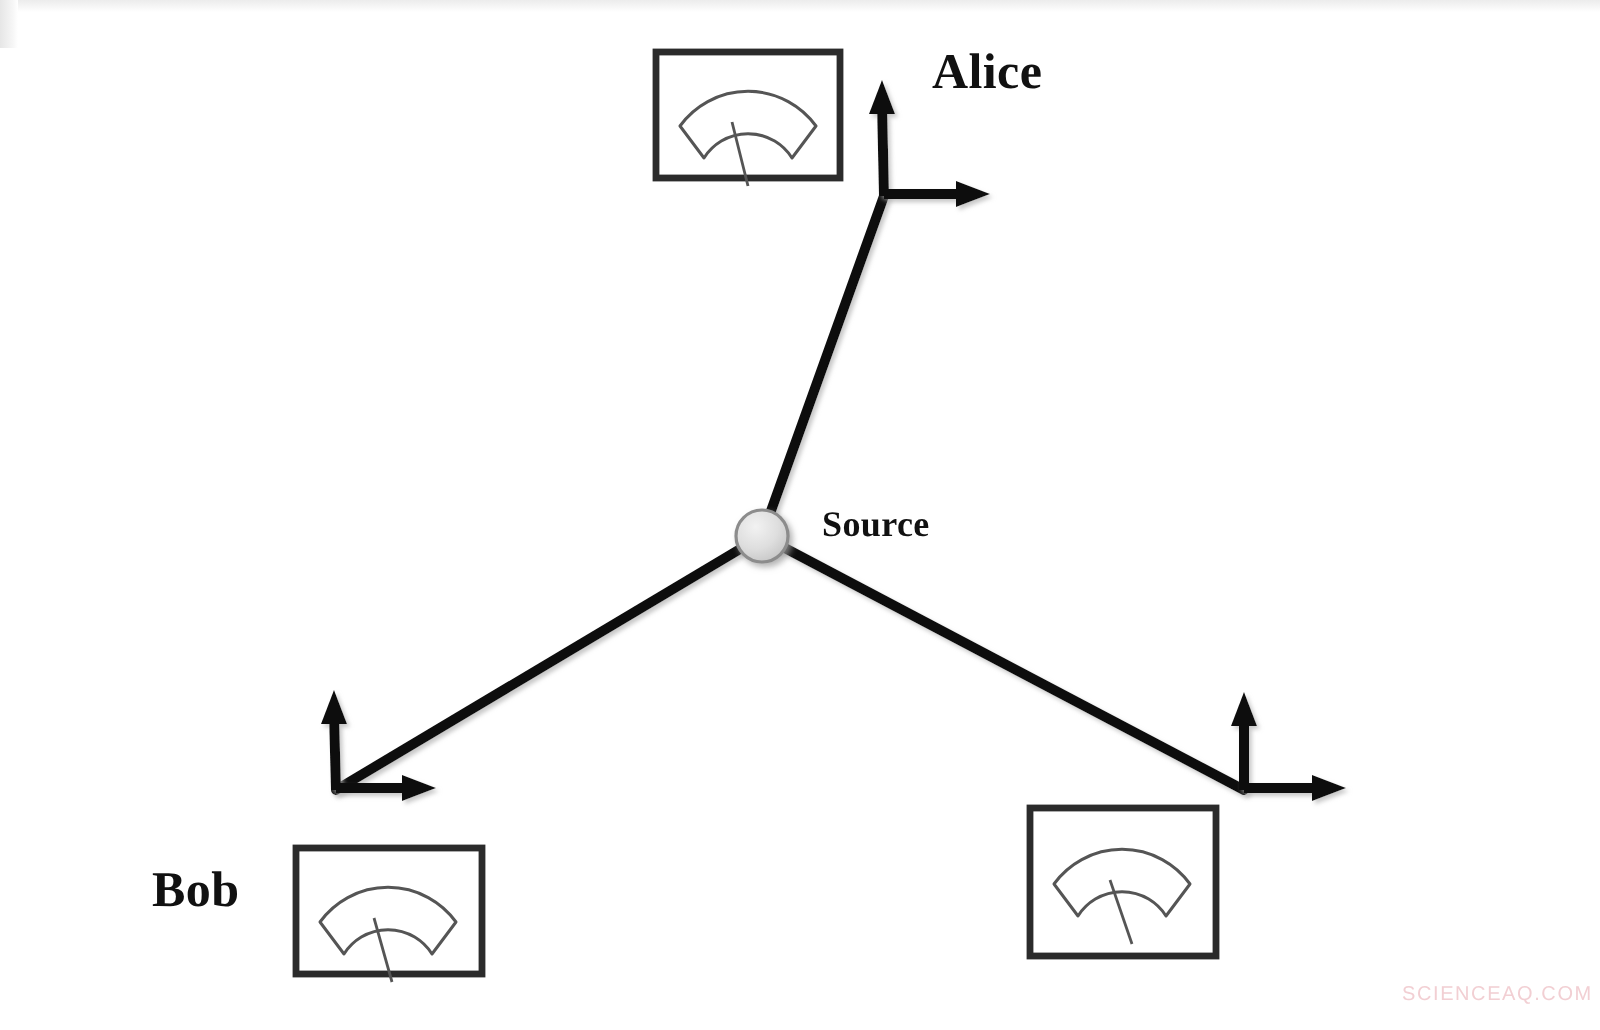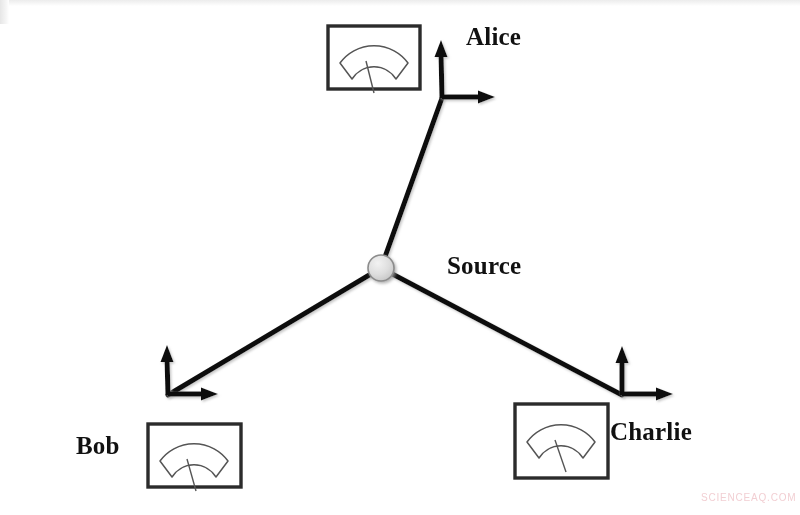--- a/index.html
+++ b/index.html
@@ -41,21 +41,21 @@
   }
   .node-label {
     position: absolute;
     font-family: "Liberation Serif", "DejaVu Serif", serif;
     font-weight: bold;
     color: #111111;
     white-space: nowrap;
     letter-spacing: 0.2px;
   }
   #label-alice   { left: 466px; top: 23px;  font-size: 25px; }
-  #label-source  { left: 411px; top: 252px; font-size: 25px; margin-left: 36px; }
+  #label-source  { left: 411px; top: 252px; font-size: 18px; }
   #label-bob     { left: 76px;  top: 432px; font-size: 25px; }
   #label-charlie { left: 610px; top: 418px; font-size: 25px; }
   #watermark {
     position: absolute;
     left: 701px;
     top: 492px;
     font-family: "Liberation Sans", sans-serif;
     font-size: 10px;
     letter-spacing: 0.8px;
     color: #f2cfd3;
@@ -135,17 +135,16 @@
         <line x1="5" y1="58" x2="-6" y2="26" stroke="#555555" stroke-width="1.4"></line>
       </g>
     </g>
 
     <circle cx="381" cy="268" r="13" fill="url(#sourceFill)" stroke="#8c8c8c" stroke-width="1.6" filter="url(#softShadow)"></circle>
   </svg>
 
   <div class="node-label" id="label-alice">Alice</div>
   <div class="node-label" id="label-source">Source</div>
   <div class="node-label" id="label-bob">Bob</div>
-  <div class="node-label" id="label-charlie">Charlie</div>
 
   <div id="watermark">SCIENCEAQ.COM</div>
 
 </div>
 
 </body></html>

